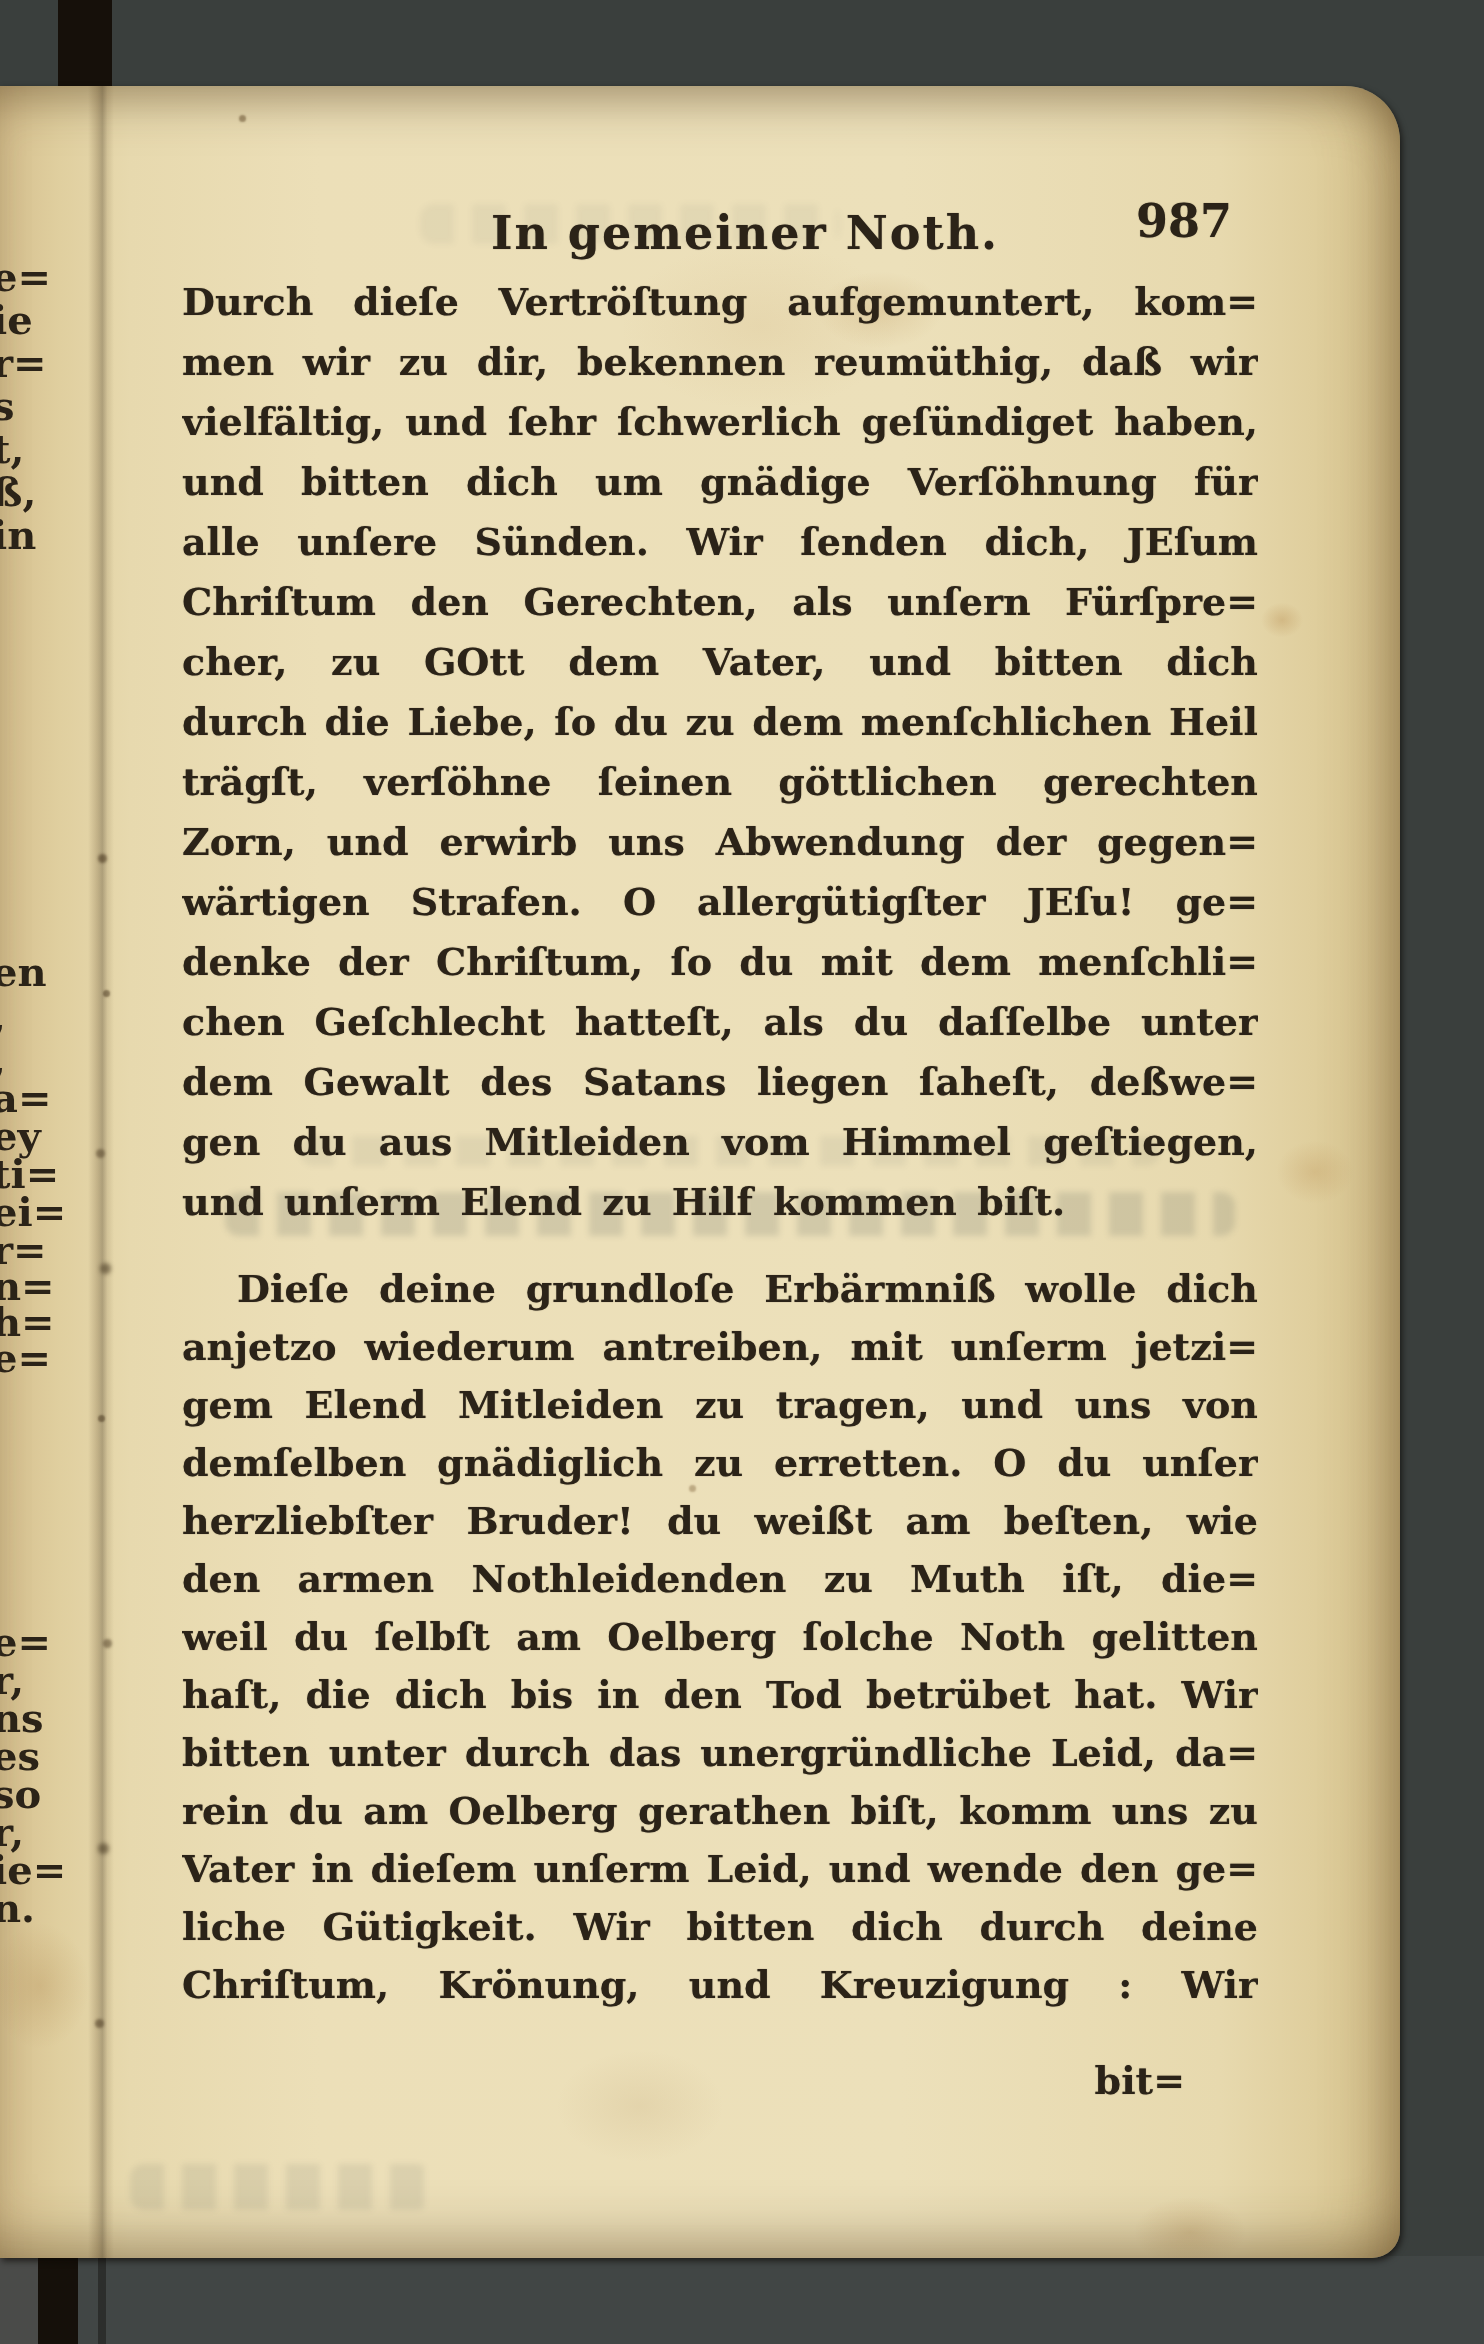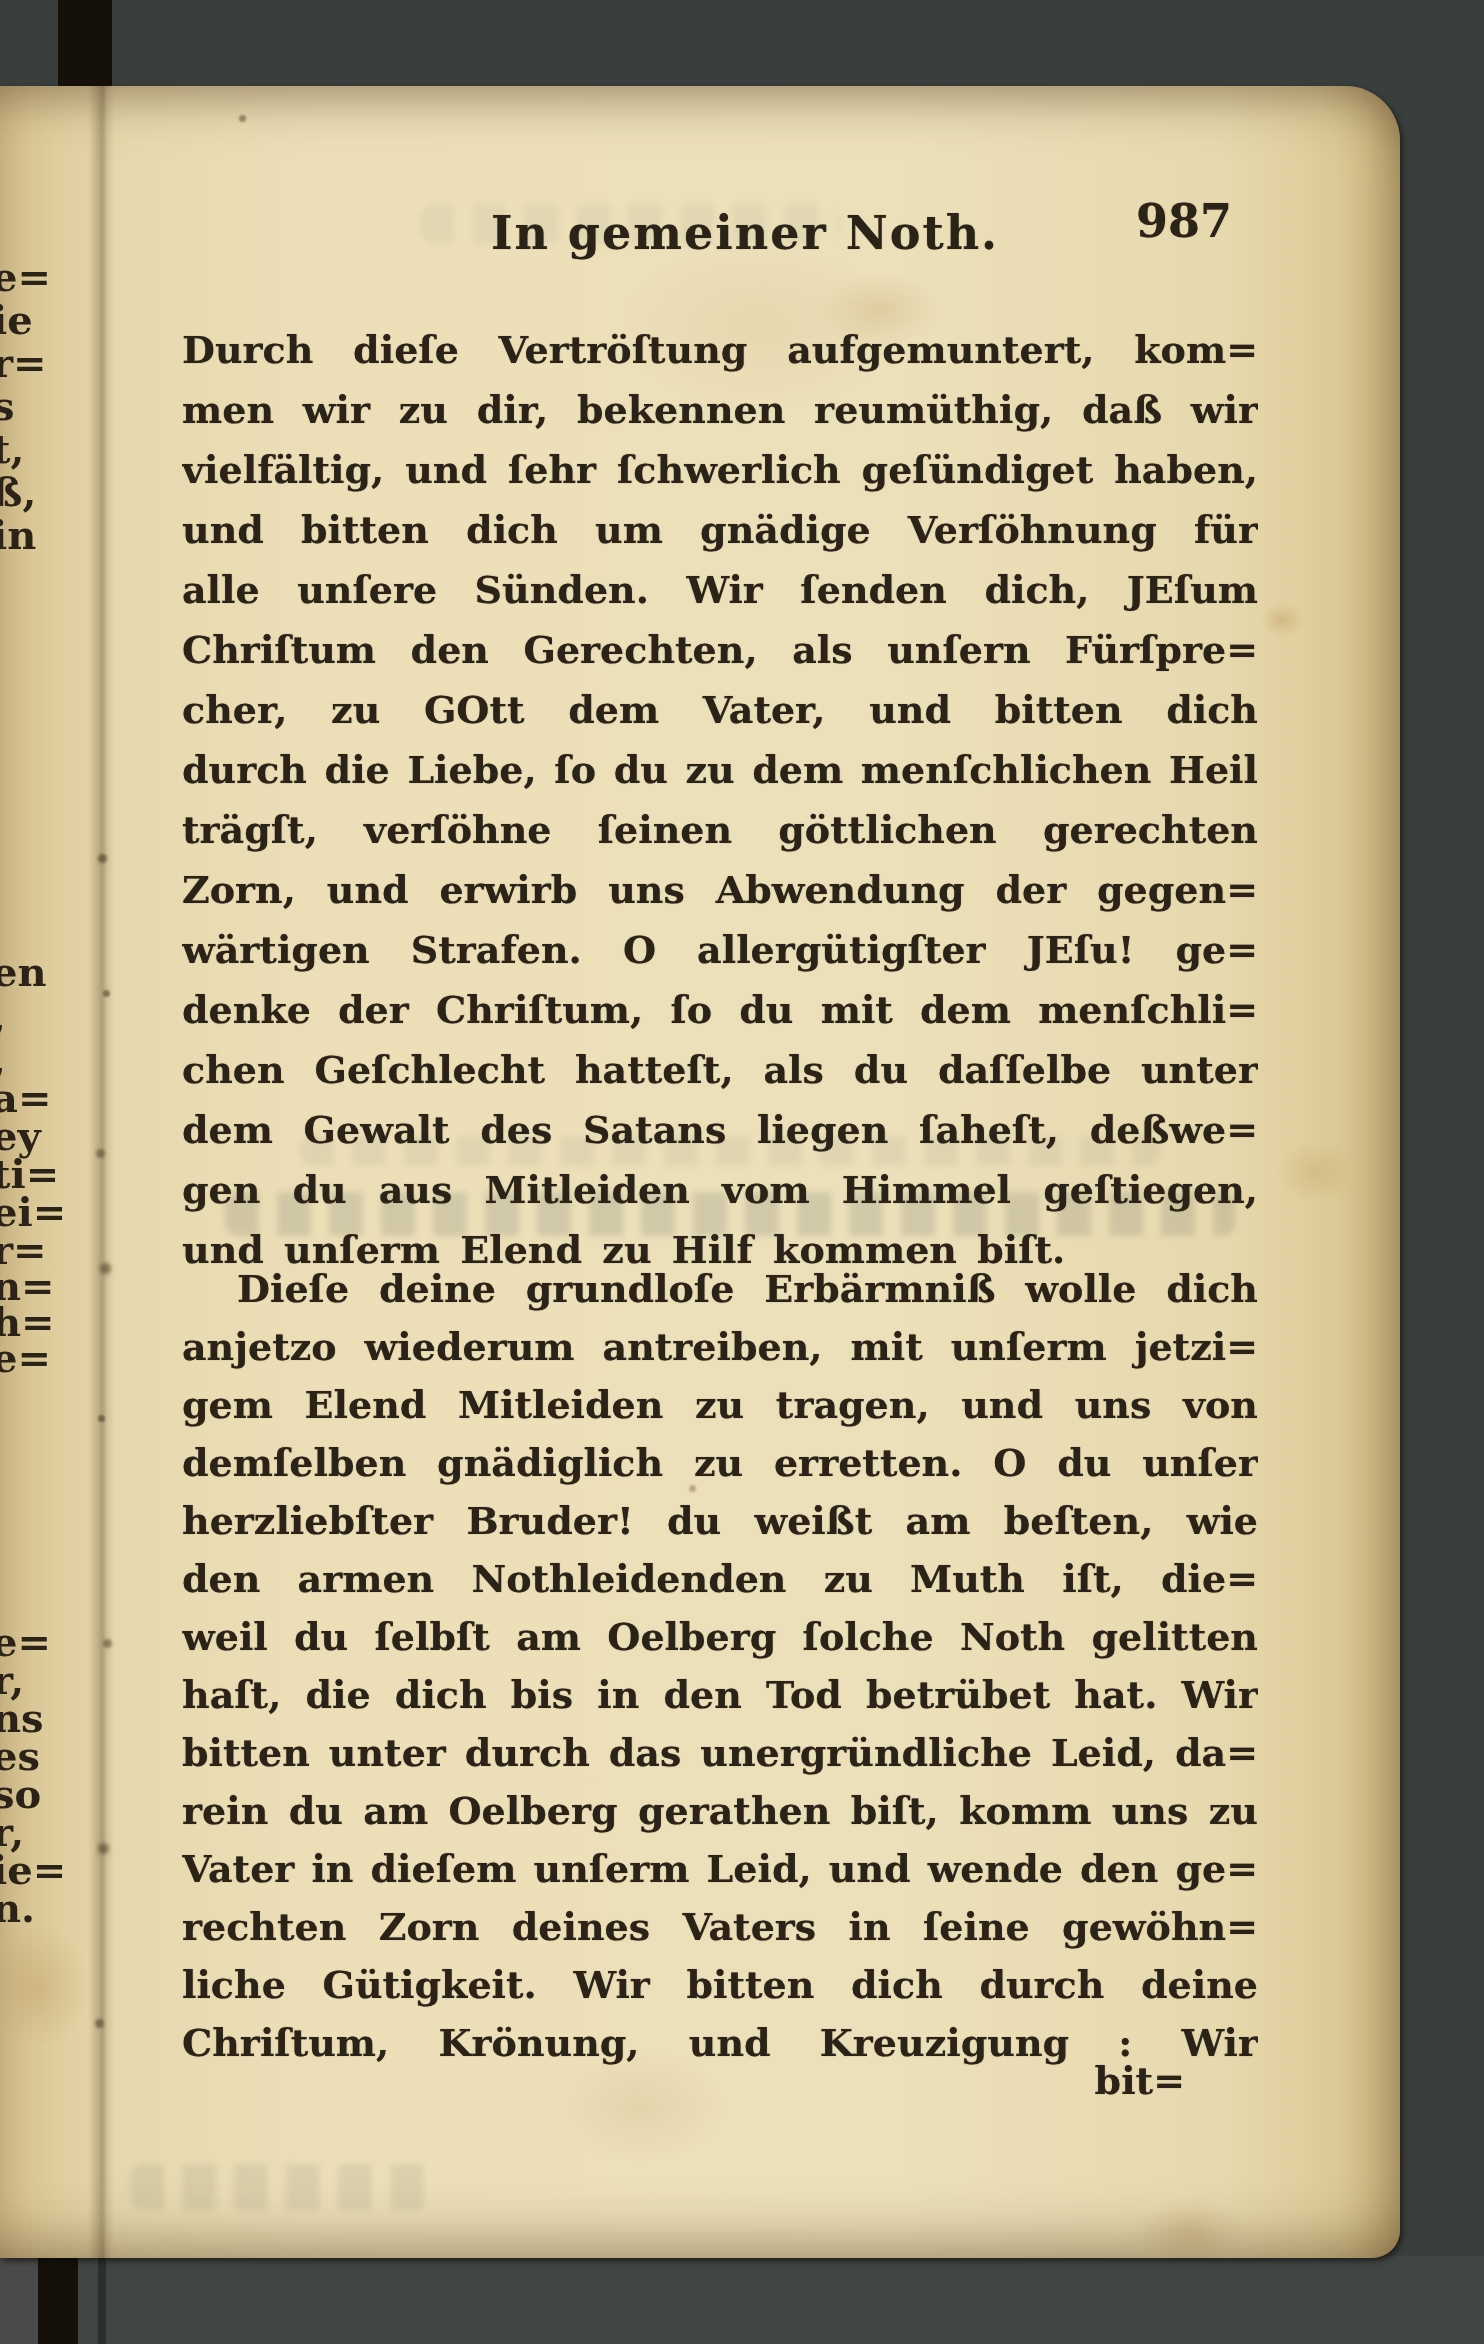--- a/index.html
+++ b/index.html
@@ -53,21 +53,21 @@
       690px 1400px 2px 1px rgba(120,90,50,.4);
   }
 
   
   .ink{color:#2b2318;text-shadow:0 0 1px rgba(43,35,24,.55);}
   .running-head{position:absolute;left:380px;top:120px;width:730px;text-align:center;
     font-size:46px;font-weight:bold;letter-spacing:2px;}
   .page-num{position:absolute;left:1020px;top:108px;width:212px;text-align:right;
     font-size:46px;font-weight:bold;}
   .para{position:absolute;left:182px;width:1076px;}
-  .para1{top:186px;margin-top:48px;}
+  .para1{top:186px;}
   .para2{top:1174px;}
   .bodyline{
     height:60px;line-height:60px;font-size:38px;font-weight:bold;
     text-align:justify;text-align-last:justify;overflow:hidden;white-space:nowrap;
   }
   .para2 .bodyline{height:58px;line-height:58px;}
   .bodyline.indent{padding-left:55px;}
   .bodyline.shortline{text-align-last:left;word-spacing:7px;}
   .catchword{position:absolute;left:985px;top:1972px;width:200px;text-align:right;
     font-size:38px;font-weight:bold;}
@@ -161,21 +161,20 @@
       <div class="bodyline ink">anjetzo wiederum antreiben, mit unſerm jetzi=</div>
       <div class="bodyline ink">gem Elend Mitleiden zu tragen, und uns von</div>
       <div class="bodyline ink">demſelben gnädiglich zu erretten. O du unſer</div>
       <div class="bodyline ink">herzliebſter Bruder! du weißt am beſten, wie</div>
       <div class="bodyline ink">den armen Nothleidenden zu Muth iſt, die=</div>
       <div class="bodyline ink">weil du ſelbſt am Oelberg ſolche Noth gelitten</div>
       <div class="bodyline ink">haſt, die dich bis in den Tod betrübet hat. Wir</div>
       <div class="bodyline ink">bitten unter durch das unergründliche Leid, da=</div>
       <div class="bodyline ink">rein du am Oelberg gerathen biſt, komm uns zu</div>
       <div class="bodyline ink">Vater in dieſem unſerm Leid, und wende den ge=</div>
-      <div class="bodyline ink">rechten Zorn deines Vaters in ſeine gewöhn=</div>
       <div class="bodyline ink">liche Gütigkeit. Wir bitten dich durch deine</div>
       <div class="bodyline ink">Chriſtum, Krönung, und Kreuzigung : Wir</div>
     </div>
 
     <div class="catchword ink">bit=</div>
 
   </div>
 </div>
 
 </body></html>

